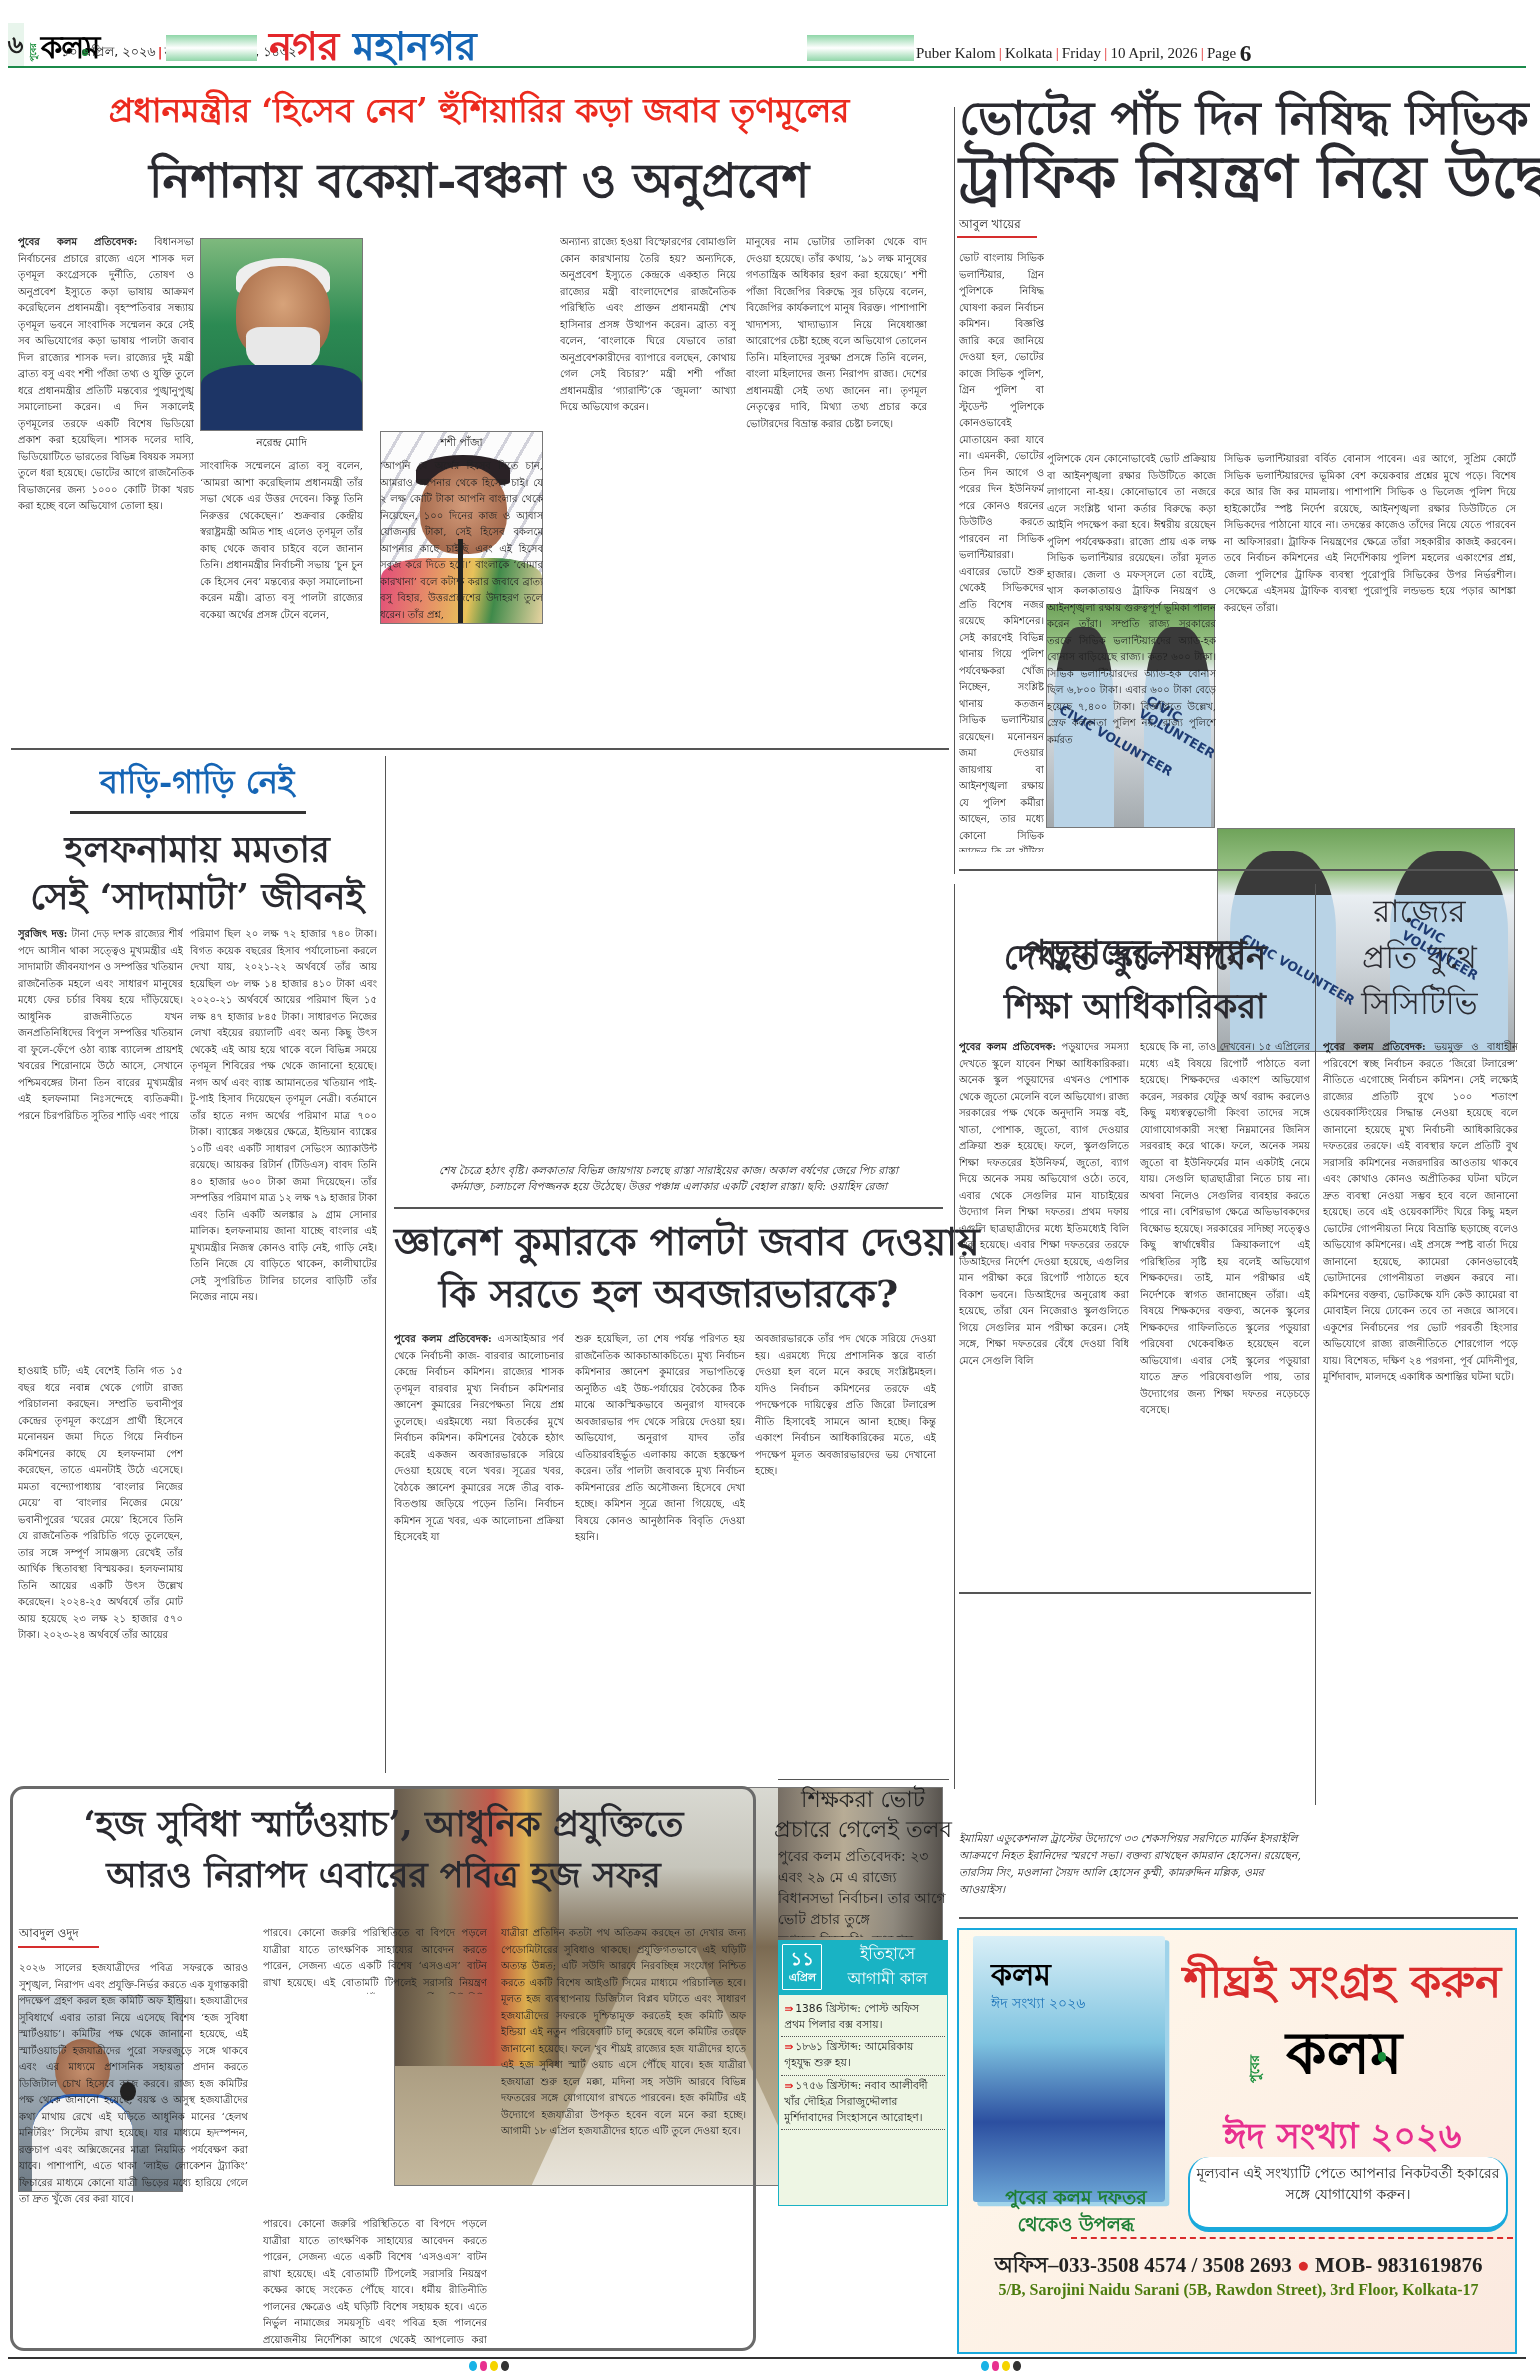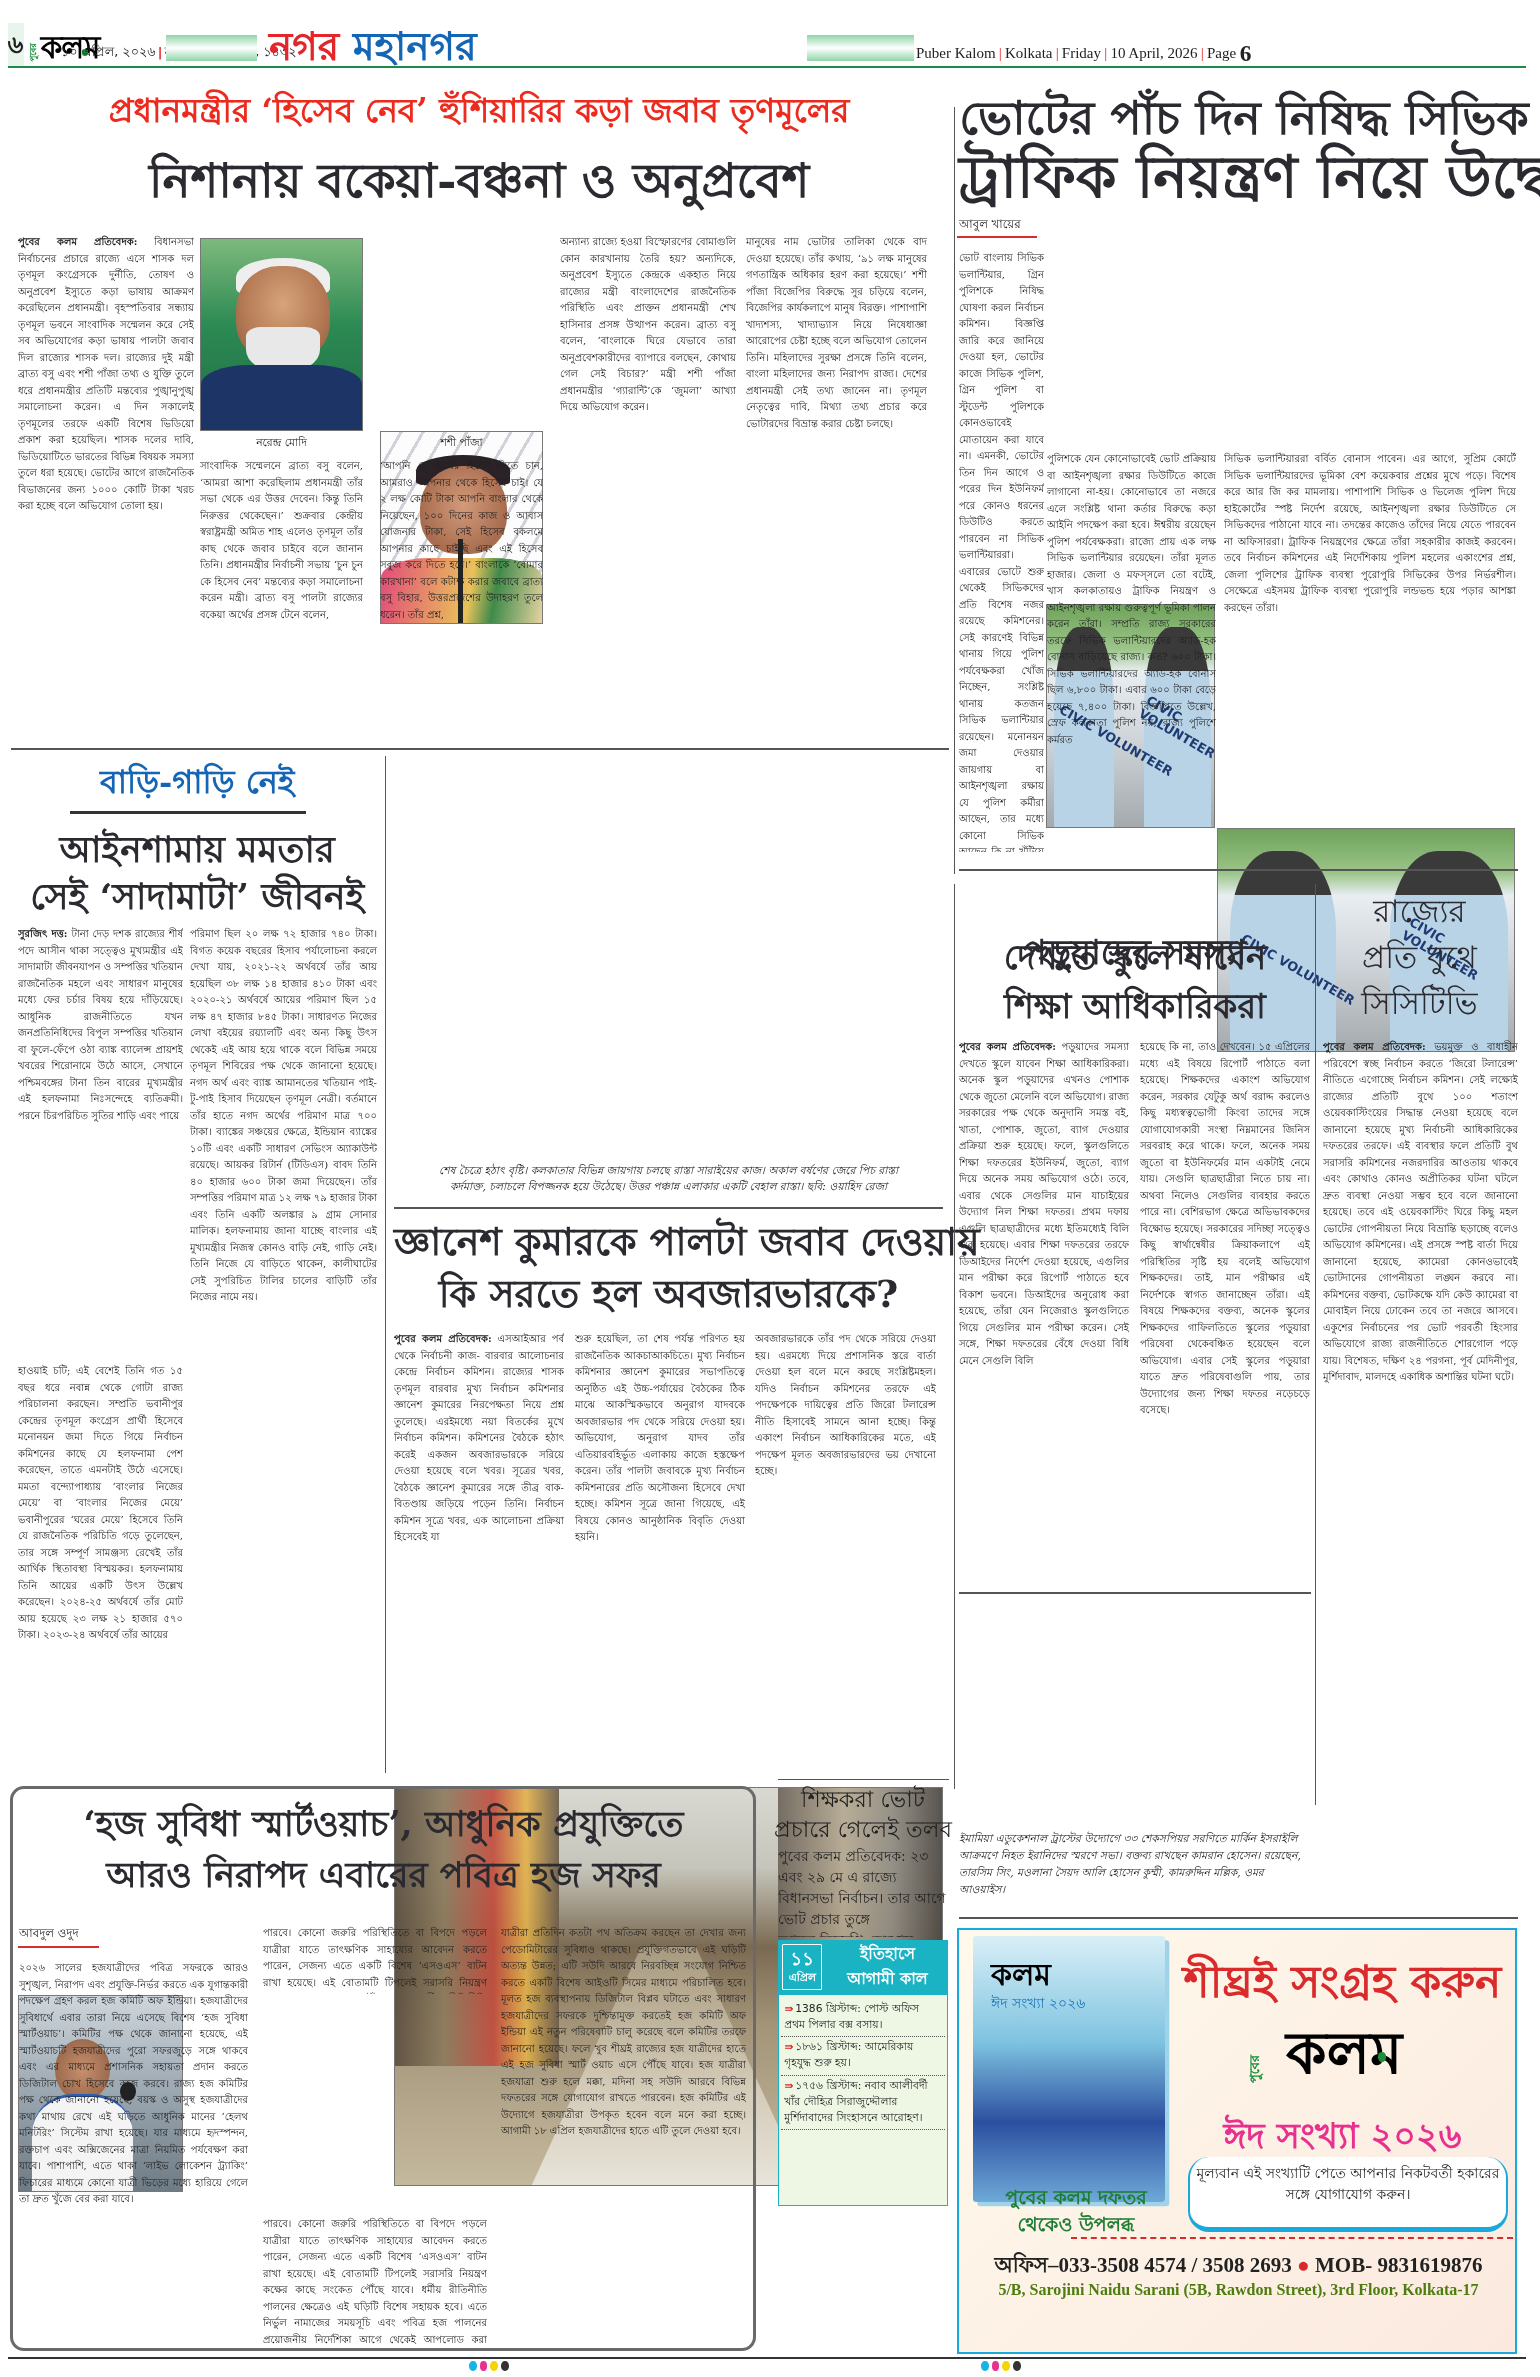--- a/index.html
+++ b/index.html
@@ -62,21 +62,21 @@
   .hajj-box { left: 9.6px; top: 1786px; width: 746px; height: 565px; border: 3.2px solid #6a6a6a; border-radius: 14px; }
 
   
   .teacher-head { font-family: "DejaVu Sans", sans-serif; font-size: 22.4px; color: #222; text-align: center; line-height: 30px; }
   .teacher-body { font-family: "DejaVu Sans", sans-serif; font-size: 14px; line-height: 21px; color: #222; }
   .hist-box { left: 778px; top: 1940px; width: 170px; height: 266px; background: #eef6e4; border: 1.6px solid #19b3c4; }
   .hist-head { left: 778px; top: 1940px; width: 170px; height: 55px; background: #19b3c4; }
   .hist-date { position:absolute; left: 4.3px; top: 4.3px; width: 40px; height: 46px; border: 1.1px solid #fff; border-radius: 1px; color: #fff; text-align: center; font-weight: bold; }
   .hist-date .d { font-size: 18px; line-height: 27px; }
   .hist-date .m { font-size: 10.7px; line-height: 12.8px; }
-  .hist-title { position:absolute; left: 51px; top: 2.1px; width: 117px; color: #fff; text-align: center; font-weight: bold; font-size: 16px; line-height: 24.5px; }
+  .hist-title { position:absolute; left: 51px; top: 2.1px; width: 117px; color: #fff; text-align: center; font-weight: normal; font-size: 16px; line-height: 24.5px; }
   .hist-item { font-family: "DejaVu Sans", sans-serif; font-size: 10.7px; line-height: 16px; color: #222; border-bottom: 1.1px dotted #555; padding: 2.1px 3.2px 3.2px 3.2px; }
   .hist-arrow { color: #e02020; font-weight: bold; margin-right: 2.1px; }
 
   
   .ad-frame { left: 957px; top: 1928px; width: 560px; height: 426px; border: 2.1px solid #19a9dc; background: linear-gradient(135deg, #fff9ec 0%, #fbe9df 100%); }
   .ad-book { left: 973px; top: 1936px; width: 192px; height: 266px; background: linear-gradient(180deg, #d9eff7 0%, #7ec3e0 40%, #2c4fa0 70%, #6ea9d8 100%); border-radius: 3.2px; box-shadow: 4.3px 4.3px 0 #9fd3ea; }
   .ad-book-logo { left: 991px; top: 1951px; font-size: 30px; font-weight: 900; color: #000; }
   .ad-book-sub { left: 991px; top: 1992px; font-family: "DejaVu Sans", sans-serif; font-size: 14px; color: #1a72b8; }
   .ad-headline { left: 1172px; top: 1949px; width: 341px; font-family: "DejaVu Serif", serif; font-weight: bold; font-size: 44px; color: #d92b2b; white-space: nowrap; text-align: center; }
   .ad-logo { left: 1225px; top: 2024px; font-size: 58px; font-weight: 900; color: #000; line-height: 59px; white-space: nowrap; }
@@ -164,21 +164,21 @@
   <div class="label" style="left:181px;top:112px;">CIVIC VOLUNTEER</div>
 </div>
 
 <div class="abs body-col" style="left:959px;top:250px;width:85px;height:602px;">ভোট বাংলায় সিভিক ভলান্টিয়ার, গ্রিন পুলিশকে নিষিদ্ধ ঘোষণা করল নির্বাচন কমিশন। বিজ্ঞপ্তি জারি করে জানিয়ে দেওয়া হল, ভোটের কাজে সিভিক পুলিশ, গ্রিন পুলিশ বা স্টুডেন্ট পুলিশকে কোনওভাবেই মোতায়েন করা যাবে না। এমনকী, ভোটের তিন দিন আগে ও পরের দিন ইউনিফর্ম পরে কোনও ধরনের ডিউটিও করতে পারবেন না সিভিক ভলান্টিয়াররা। এবারের ভোটে শুরু থেকেই সিভিকদের প্রতি বিশেষ নজর রয়েছে কমিশনের। সেই কারণেই বিভিন্ন থানায় গিয়ে পুলিশ পর্যবেক্ষকরা খোঁজ নিচ্ছেন, সংশ্লিষ্ট থানায় কতজন সিভিক ভলান্টিয়ার রয়েছেন। মনোনয়ন জমা দেওয়ার জায়গায় বা আইনশৃঙ্খলা রক্ষায় যে পুলিশ কর্মীরা আছেন, তার মধ্যে কোনো সিভিক আছেন কি না খুঁটিয়ে পরীক্ষা করছেন তাঁরা। কোনো কোনো জায়গায় পুলিশ পর্যবেক্ষকরা আবার আইনশৃঙ্খলা রক্ষার ডিউটিতে যুক্ত পুলিশ কর্মীদের সিসি ক্যামেরার ফুটেজ পর্যন্ত চাইছেন। তা দেখে তাঁরা বুঝতে চাইছেন, খাতায়-কলমে না-থাকলেও বাস্তবে কোনো সিভিককে দিয়ে এই কাজ করানো হচ্ছে কি না। একইসঙ্গে থানার ওসি বা আইসিদের পুলিশ পর্যবেক্ষকরা স্পষ্ট বার্তা দিয়েছেন, সিভিক বা ভিলেজ</div>
 <div class="abs body-col" style="left:1047px;top:451px;width:169px;height:402px;">পুলিশকে যেন কোনোভাবেই ভোট প্রক্রিয়ায় বা আইনশৃঙ্খলা রক্ষার ডিউটিতে কাজে লাগানো না-হয়। কোনোভাবে তা নজরে এলে সংশ্লিষ্ট থানা কর্তার বিরুদ্ধে কড়া আইনি পদক্ষেপ করা হবে। ঈশ্বরীয় রয়েছেন পুলিশ পর্যবেক্ষকরা। রাজ্যে প্রায় এক লক্ষ সিভিক ভলান্টিয়ার রয়েছেন। তাঁরা মূলত হাজার। জেলা ও মফস্সলে তো বটেই, খাস কলকাতায়ও ট্রাফিক নিয়ন্ত্রণ ও আইনশৃঙ্খলা রক্ষায় গুরুত্বপূর্ণ ভূমিকা পালন করেন তাঁরা। সম্প্রতি রাজ্য সরকারের তরফে সিভিক ভলান্টিয়ারদের অ্যাড-হক বোনাস বাড়িয়েছে রাজ্য। কত? ৬০০ টাকা। সিভিক ভলান্টিয়ারদের অ্যাড-হক বোনাস ছিল ৬,৮০০ টাকা। এবার ৬০০ টাকা বেড়ে হয়েছে ৭,৪০০ টাকা। বিজ্ঞপ্তিতে উল্লেখ, স্রেফ কলকাতা পুলিশ নয়, রাজ্য পুলিশে কর্মরত</div>
 <div class="abs body-col" style="left:1224px;top:451px;width:292px;height:402px;">সিভিক ভলান্টিয়াররা বর্বিত বোনাস পাবেন। এর আগে, সুপ্রিম কোর্টে সিভিক ভলান্টিয়ারদের ভূমিকা বেশ কয়েকবার প্রশ্নের মুখে পড়ে। বিশেষ করে আর জি কর মামলায়। পাশাপাশি সিভিক ও ভিলেজ পুলিশ দিয়ে হাইকোর্টের স্পষ্ট নির্দেশ রয়েছে, আইনশৃঙ্খলা রক্ষার ডিউটিতে সে সিভিকদের পাঠানো যাবে না। তদন্তের কাজেও তাঁদের নিয়ে যেতে পারবেন না অফিসাররা। ট্রাফিক নিয়ন্ত্রণের ক্ষেত্রে তাঁরা সহকারীর কাজই করবেন। তবে নির্বাচন কমিশনের এই নির্দেশিকায় পুলিশ মহলের একাংশের প্রশ্ন, জেলা পুলিশের ট্রাফিক ব্যবস্থা পুরোপুরি সিভিকের উপর নির্ভরশীল। সেক্ষেত্রে এইসময় ট্রাফিক ব্যবস্থা পুরোপুরি লন্ডভন্ড হয়ে পড়ার আশঙ্কা করছেন তাঁরা।</div>
 <div class="abs hrule" style="left:959px;top:869px;width:559px;"></div>
 
 <div class="abs headline" style="left:10.7px;top:761px;width:373px;font-size:32px;color:#1565b5;line-height:43px;">বাড়ি-গাড়ি নেই</div>
 <div class="abs" style="left:70px;top:811px;width:236px;height:3.2px;background:#333;"></div>
-<div class="abs headline" style="left:10.7px;top:826px;width:373px;font-size:36px;line-height:47px;">আইনশামায় মমতার</div>
+<div class="abs headline" style="left:10.7px;top:826px;width:373px;font-size:36px;line-height:47px;">হলফনামায় মমতার</div>
 <div class="abs headline" style="left:10.7px;top:873px;width:373px;font-size:36px;line-height:47px;">সেই ‘সাদামাটা’ জীবনই</div>
 
 <div class="abs body-col" style="left:18px;top:926px;width:165px;height:229px;"><b>সুরজিৎ দত্ত:</b> <span>টানা দেড় দশক রাজ্যের শীর্ষ পদে আসীন থাকা সত্ত্বেও মুখ্যমন্ত্রীর এই সাদামাটা জীবনযাপন ও সম্পত্তির খতিয়ান রাজনৈতিক মহলে এবং সাধারণ মানুষের মধ্যে ফের চর্চার বিষয় হয়ে দাঁড়িয়েছে। আধুনিক রাজনীতিতে যখন জনপ্রতিনিধিদের বিপুল সম্পত্তির খতিয়ান বা ফুলে-ফেঁপে ওঠা ব্যাঙ্ক ব্যালেন্স প্রায়শই খবরের শিরোনামে উঠে আসে, সেখানে পশ্চিমবঙ্গের টানা তিন বারের মুখ্যমন্ত্রীর এই হলফনামা নিঃসন্দেহে ব্যতিক্রমী। পরনে চিরপরিচিত সুতির শাড়ি এবং পায়ে</span></div>
 <div class="abs photo ph-mamata" style="left:18px;top:1161px;width:165px;height:197px;">
     <div class="face"></div>
     <div class="sari"></div>
     <div class="mic"></div>
   </div>
 <div class="abs body-col" style="left:18px;top:1363px;width:165px;height:405px;">হাওয়াই চটি; এই বেশেই তিনি গত ১৫ বছর ধরে নবান্ন থেকে গোটা রাজ্য পরিচালনা করছেন। সম্প্রতি ভবানীপুর কেন্দ্রের তৃণমূল কংগ্রেস প্রার্থী হিসেবে মনোনয়ন জমা দিতে গিয়ে নির্বাচন কমিশনের কাছে যে হলফনামা পেশ করেছেন, তাতে এমনটাই উঠে এসেছে। মমতা বন্দ্যোপাধ্যায় ‘বাংলার নিজের মেয়ে’ বা ‘বাংলার নিজের মেয়ে’ ভবানীপুরের ‘ঘরের মেয়ে’ হিসেবে তিনি যে রাজনৈতিক পরিচিতি গড়ে তুলেছেন, তার সঙ্গে সম্পূর্ণ সামঞ্জস্য রেখেই তাঁর আর্থিক স্থিতাবস্থা বিস্ময়কর। হলফনামায় তিনি আয়ের একটি উৎস উল্লেখ করেছেন। ২০২৪-২৫ অর্থবর্ষে তাঁর মোট আয় হয়েছে ২৩ লক্ষ ২১ হাজার ৫৭০ টাকা। ২০২৩-২৪ অর্থবর্ষে তাঁর আয়ের</div>
 <div class="abs body-col" style="left:190px;top:926px;width:187px;height:843px;">পরিমাণ ছিল ২০ লক্ষ ৭২ হাজার ৭৪০ টাকা। বিগত কয়েক বছরের হিসাব পর্যালোচনা করলে দেখা যায়, ২০২১-২২ অর্থবর্ষে তাঁর আয় হয়েছিল ৩৮ লক্ষ ১৪ হাজার ৪১০ টাকা এবং ২০২০-২১ অর্থবর্ষে আয়ের পরিমাণ ছিল ১৫ লক্ষ ৪৭ হাজার ৮৪৫ টাকা। সাধারণত নিজের লেখা বইয়ের রয়্যালটি এবং অন্য কিছু উৎস থেকেই এই আয় হয়ে থাকে বলে বিভিন্ন সময়ে তৃণমূল শিবিরের পক্ষ থেকে জানানো হয়েছে। নগদ অর্থ এবং ব্যাঙ্ক আমানতের খতিয়ান পাই-টু-পাই হিসাব দিয়েছেন তৃণমূল নেত্রী। বর্তমানে তাঁর হাতে নগদ অর্থের পরিমাণ মাত্র ৭০০ টাকা। ব্যাঙ্কের সঞ্চয়ের ক্ষেত্রে, ইন্ডিয়ান ব্যাঙ্কের ১০টি এবং একটি সাধারণ সেভিংস অ্যাকাউন্ট রয়েছে। আয়কর রিটার্ন (টিডিএস) বাবদ তিনি ৪০ হাজার ৬০০ টাকা জমা দিয়েছেন। তাঁর সম্পত্তির পরিমাণ মাত্র ১২ লক্ষ ৭৯ হাজার টাকা এবং তিনি একটি অলঙ্কার ৯ গ্রাম সোনার মালিক। হলফনামায় জানা যাচ্ছে বাংলার এই মুখ্যমন্ত্রীর নিজস্ব কোনও বাড়ি নেই, গাড়ি নেই। তিনি নিজে যে বাড়িতে থাকেন, কালীঘাটের সেই সুপরিচিত টালির চালের বাড়িটি তাঁর নিজের নামে নয়।</div>

